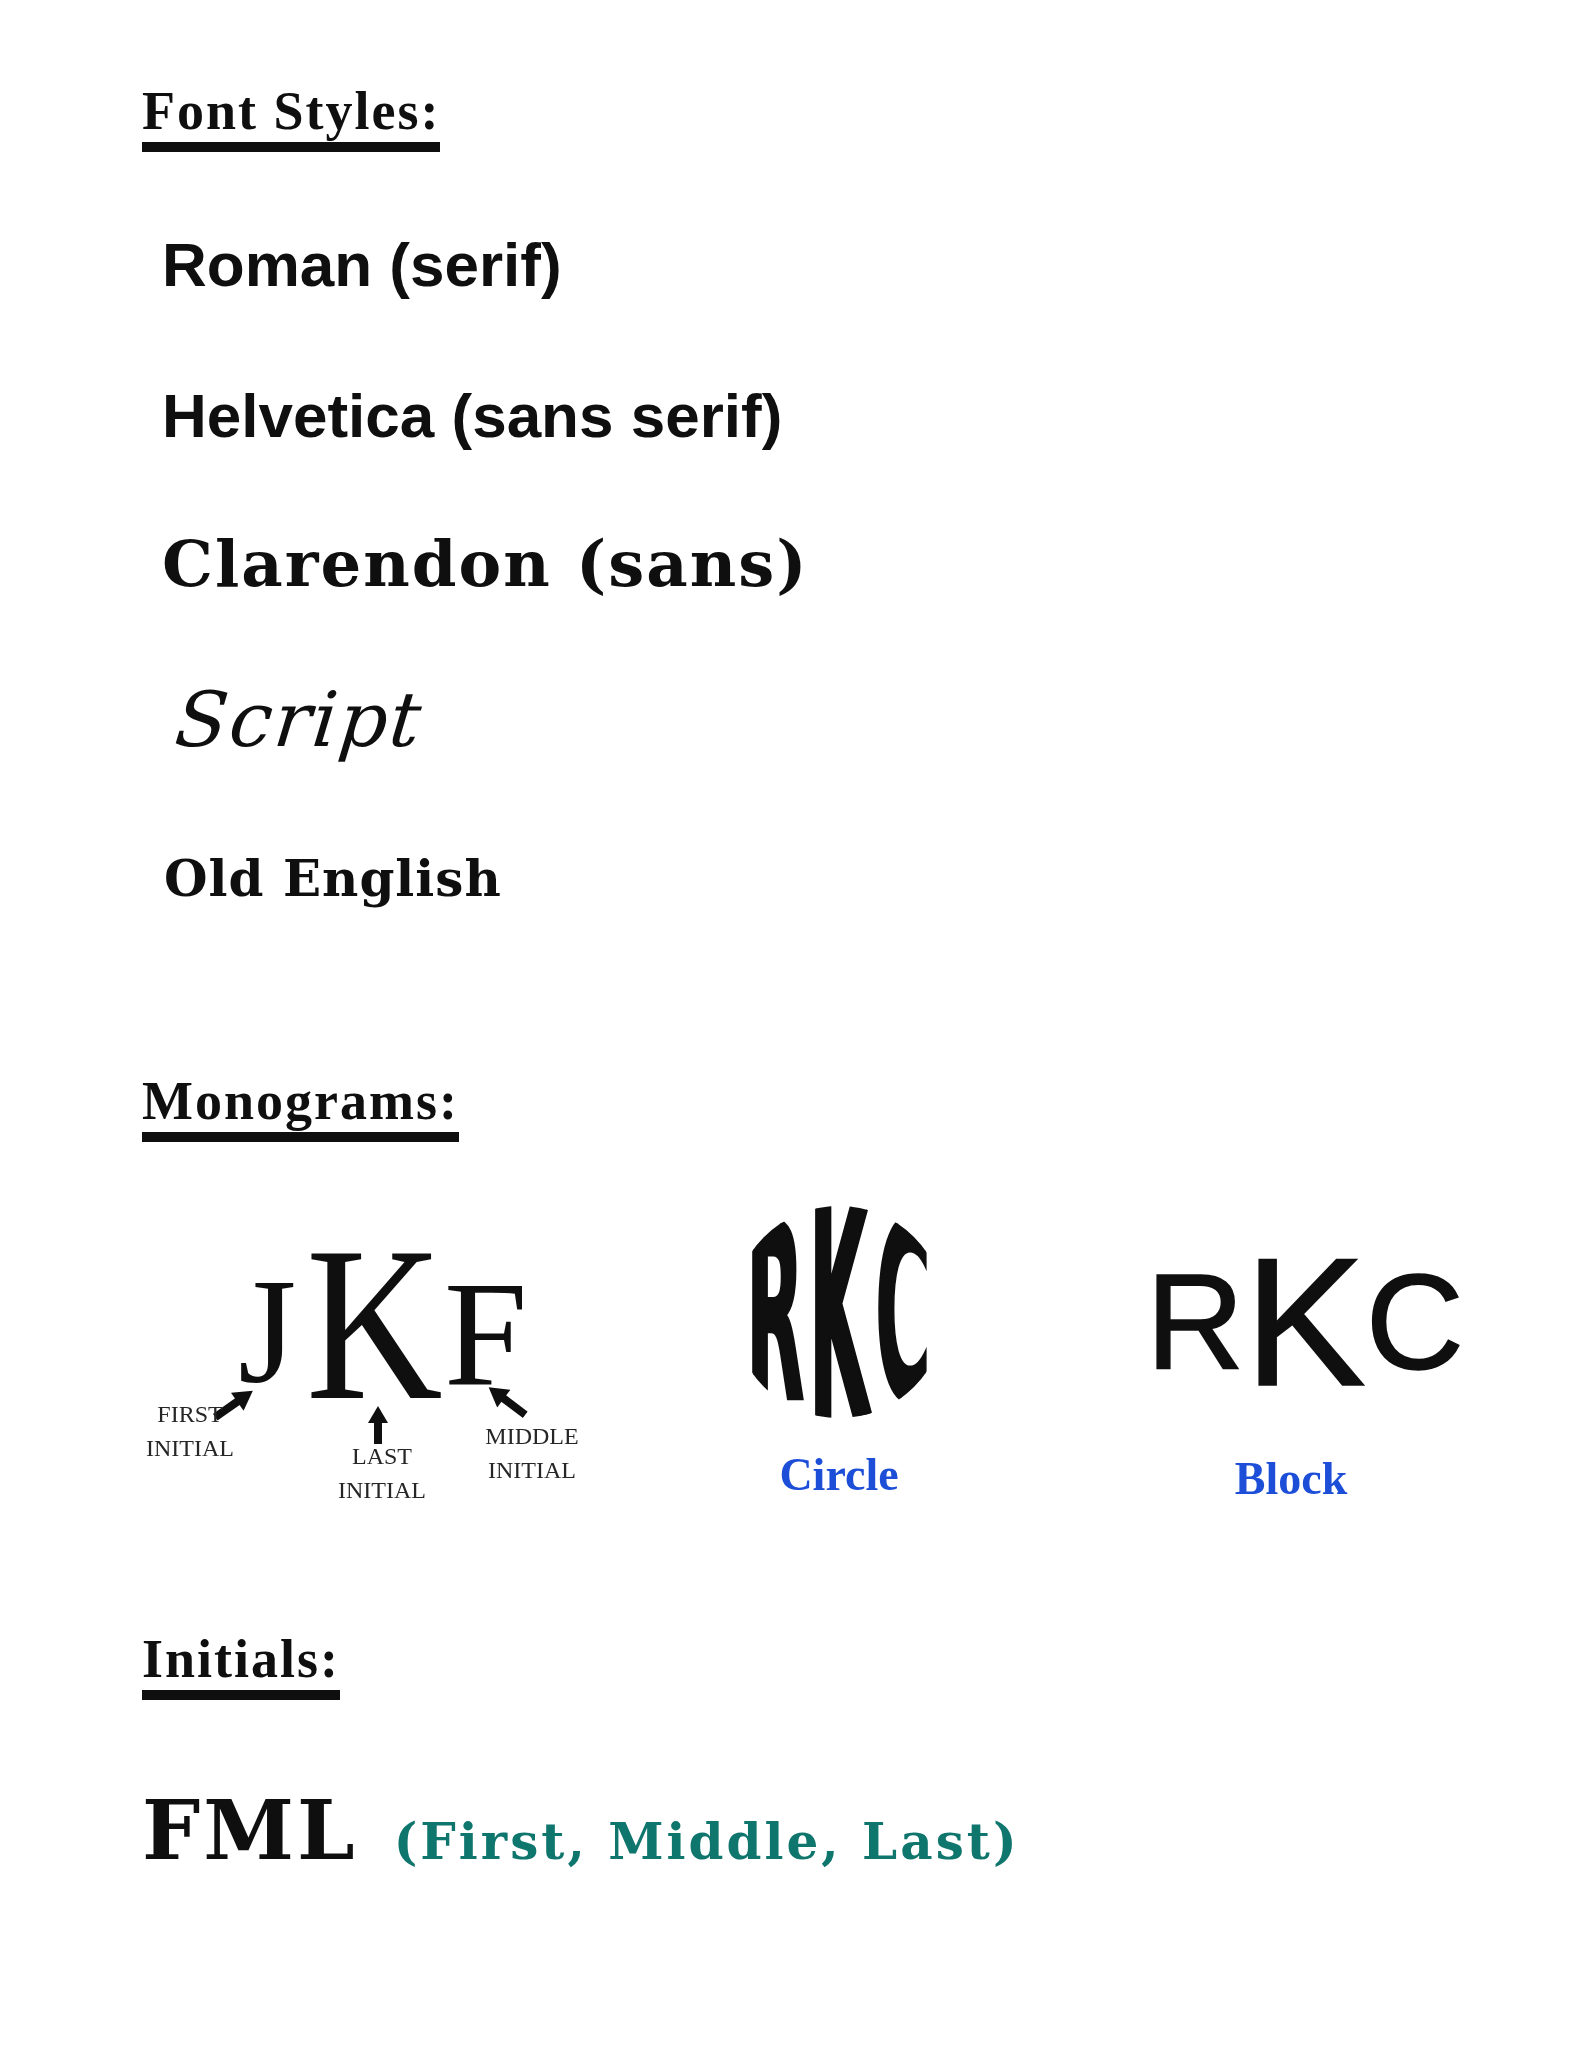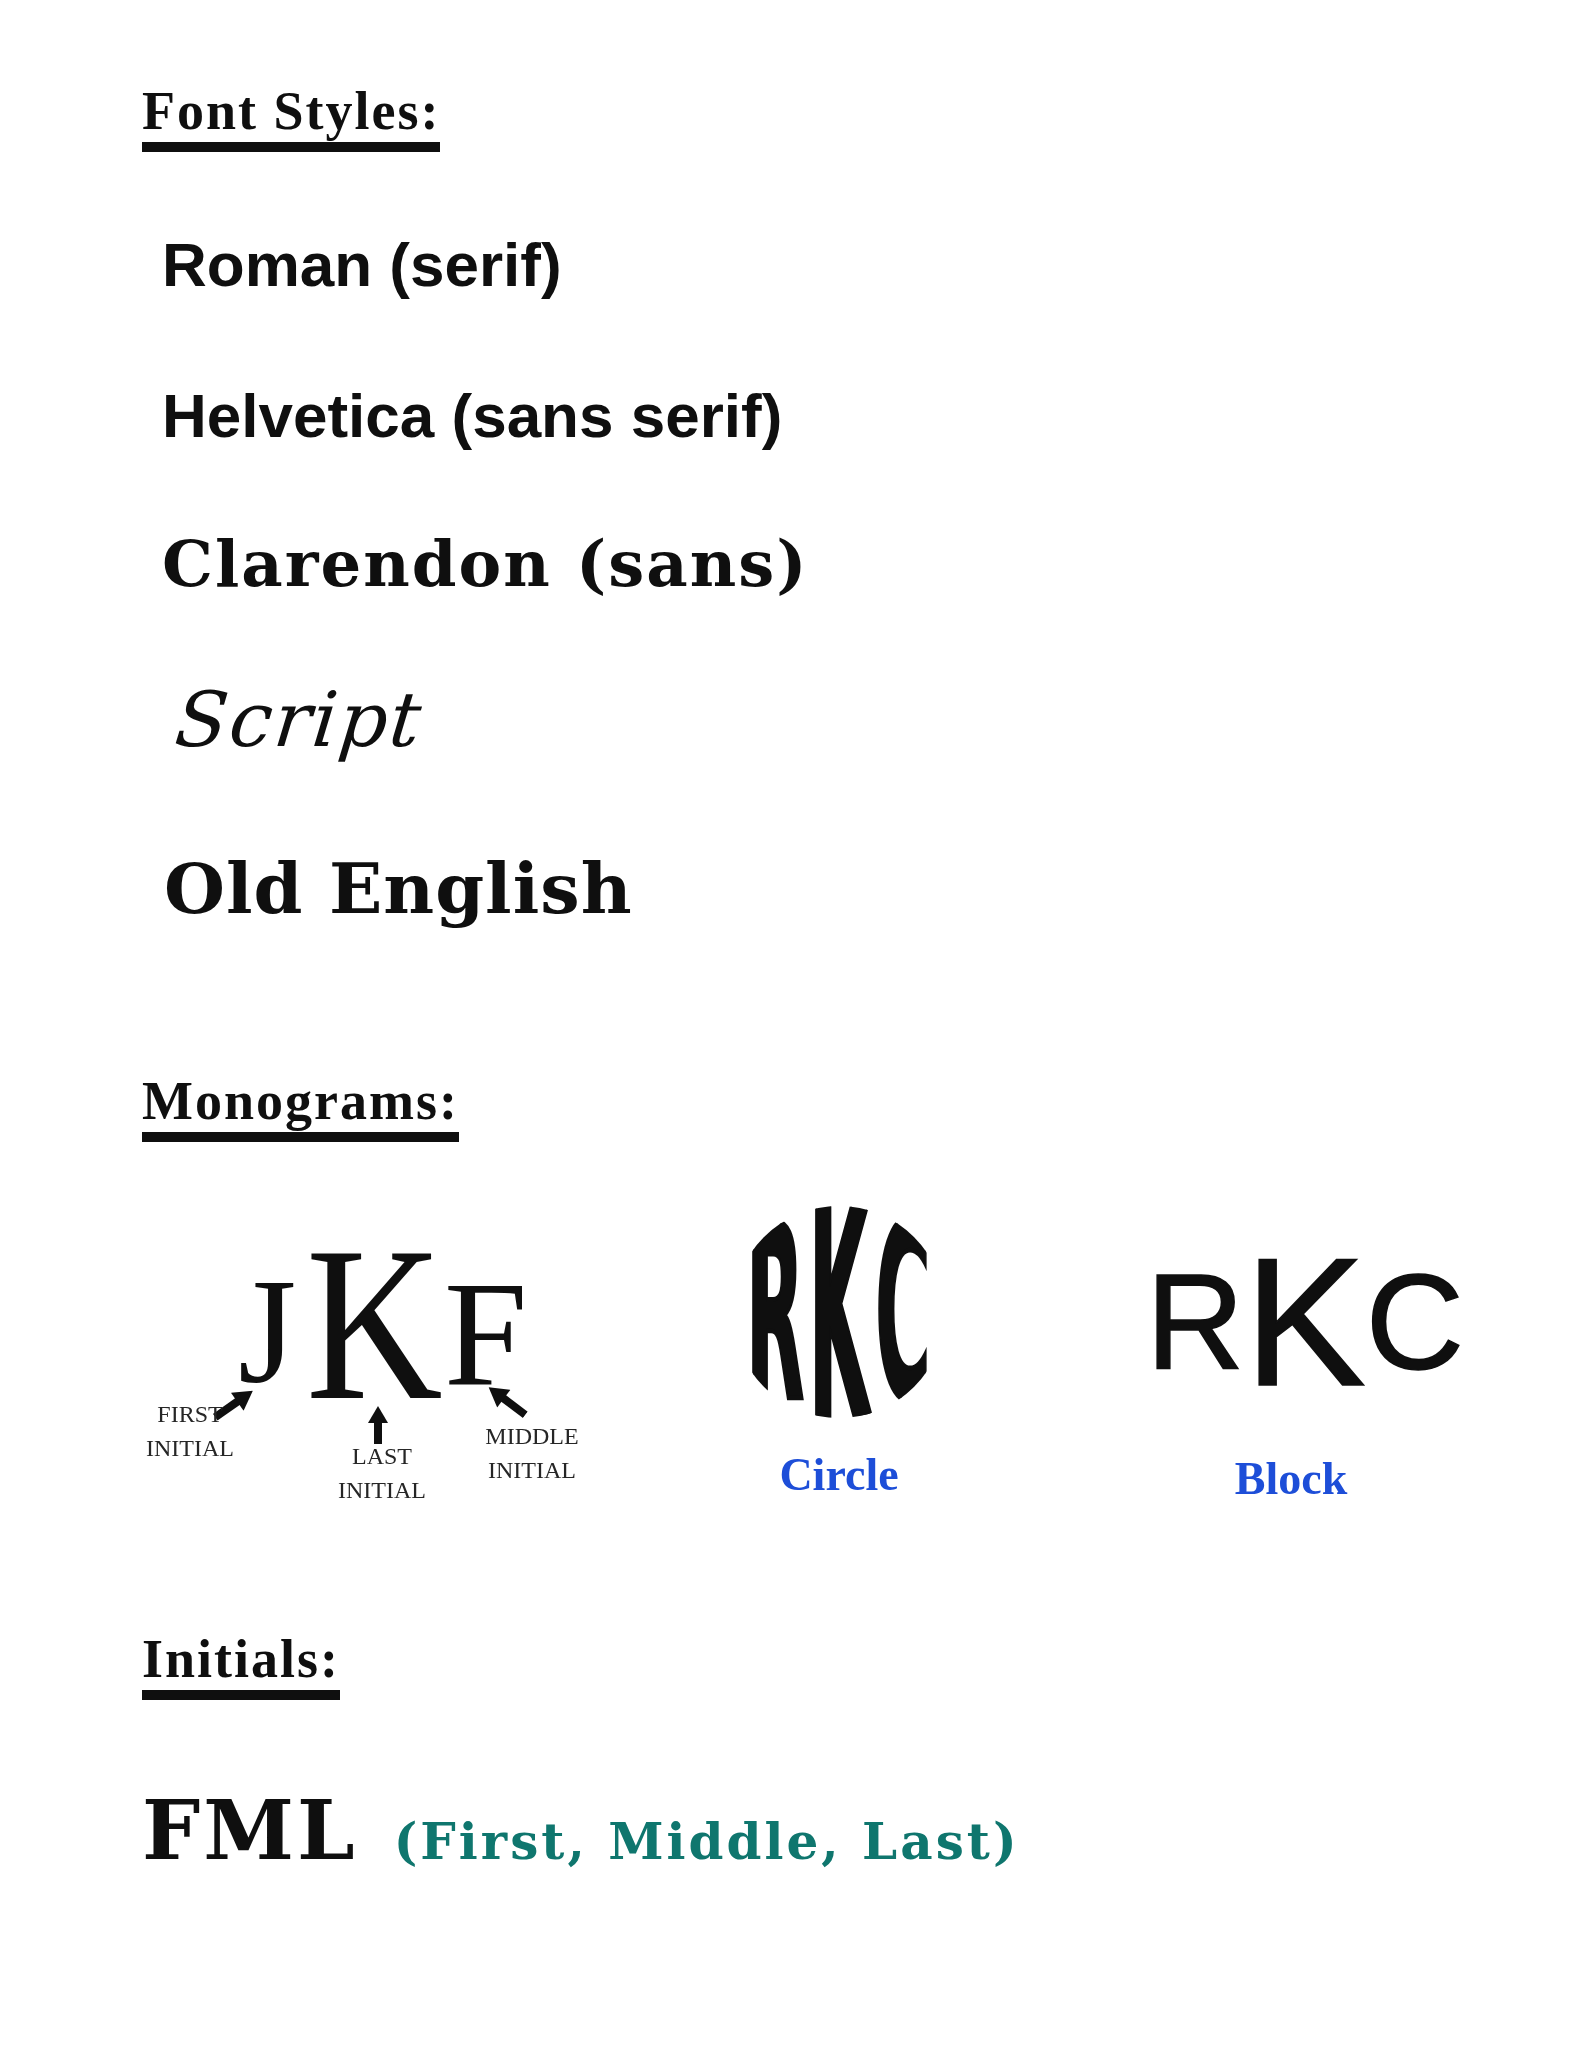--- a/index.html
+++ b/index.html
@@ -29,21 +29,21 @@
   #h-fontstyles{left:142px;top:84px;}
   #h-monograms{left:142px;top:1074px;}
   #h-initials{left:142px;top:1632px;}
 
   
   .sample{white-space:nowrap;line-height:1;}
   #fs-roman{left:162px;top:234px;font-family:Liberation Sans, sans-serif;font-weight:bold;font-size:62px;}
   #fs-helvetica{left:162px;top:385px;font-family:"Liberation Sans",sans-serif;font-weight:bold;font-size:62px;}
   #fs-clarendon{left:162px;top:532px;font-family:"DejaVu Serif",serif;font-weight:bold;font-size:64px;letter-spacing:2px;}
   #fs-script{left:176px;top:682px;font-family:"DejaVu Serif",serif;font-style:italic;font-size:76px;letter-spacing:2px;transform:skewX(-6deg);}
-  #fs-oldenglish{left:164px;top:854px;font-family:"DejaVu Serif",serif;font-weight:bold;font-size:70px;letter-spacing:1px;}
+  #fs-oldenglish{left:164px;top:854px;font-family:"DejaVu Serif",serif;font-weight:bold;font-size:50px;letter-spacing:1px;}
 
   
   .mono-letter{font-family:"Liberation Serif",serif;font-weight:400;line-height:1;color:#0f0f0f;}
   #jkf-j{left:238px;top:1256px;font-size:150px;}
   #jkf-k{left:306px;top:1214px;font-size:220px;transform:scaleX(.86);transform-origin:left top;}
   #jkf-f{left:444px;top:1258px;font-size:150px;}
 
   .diagram-label{
     font-family:"Liberation Serif",serif;
     font-size:24px;line-height:1.4;color:#262626;

